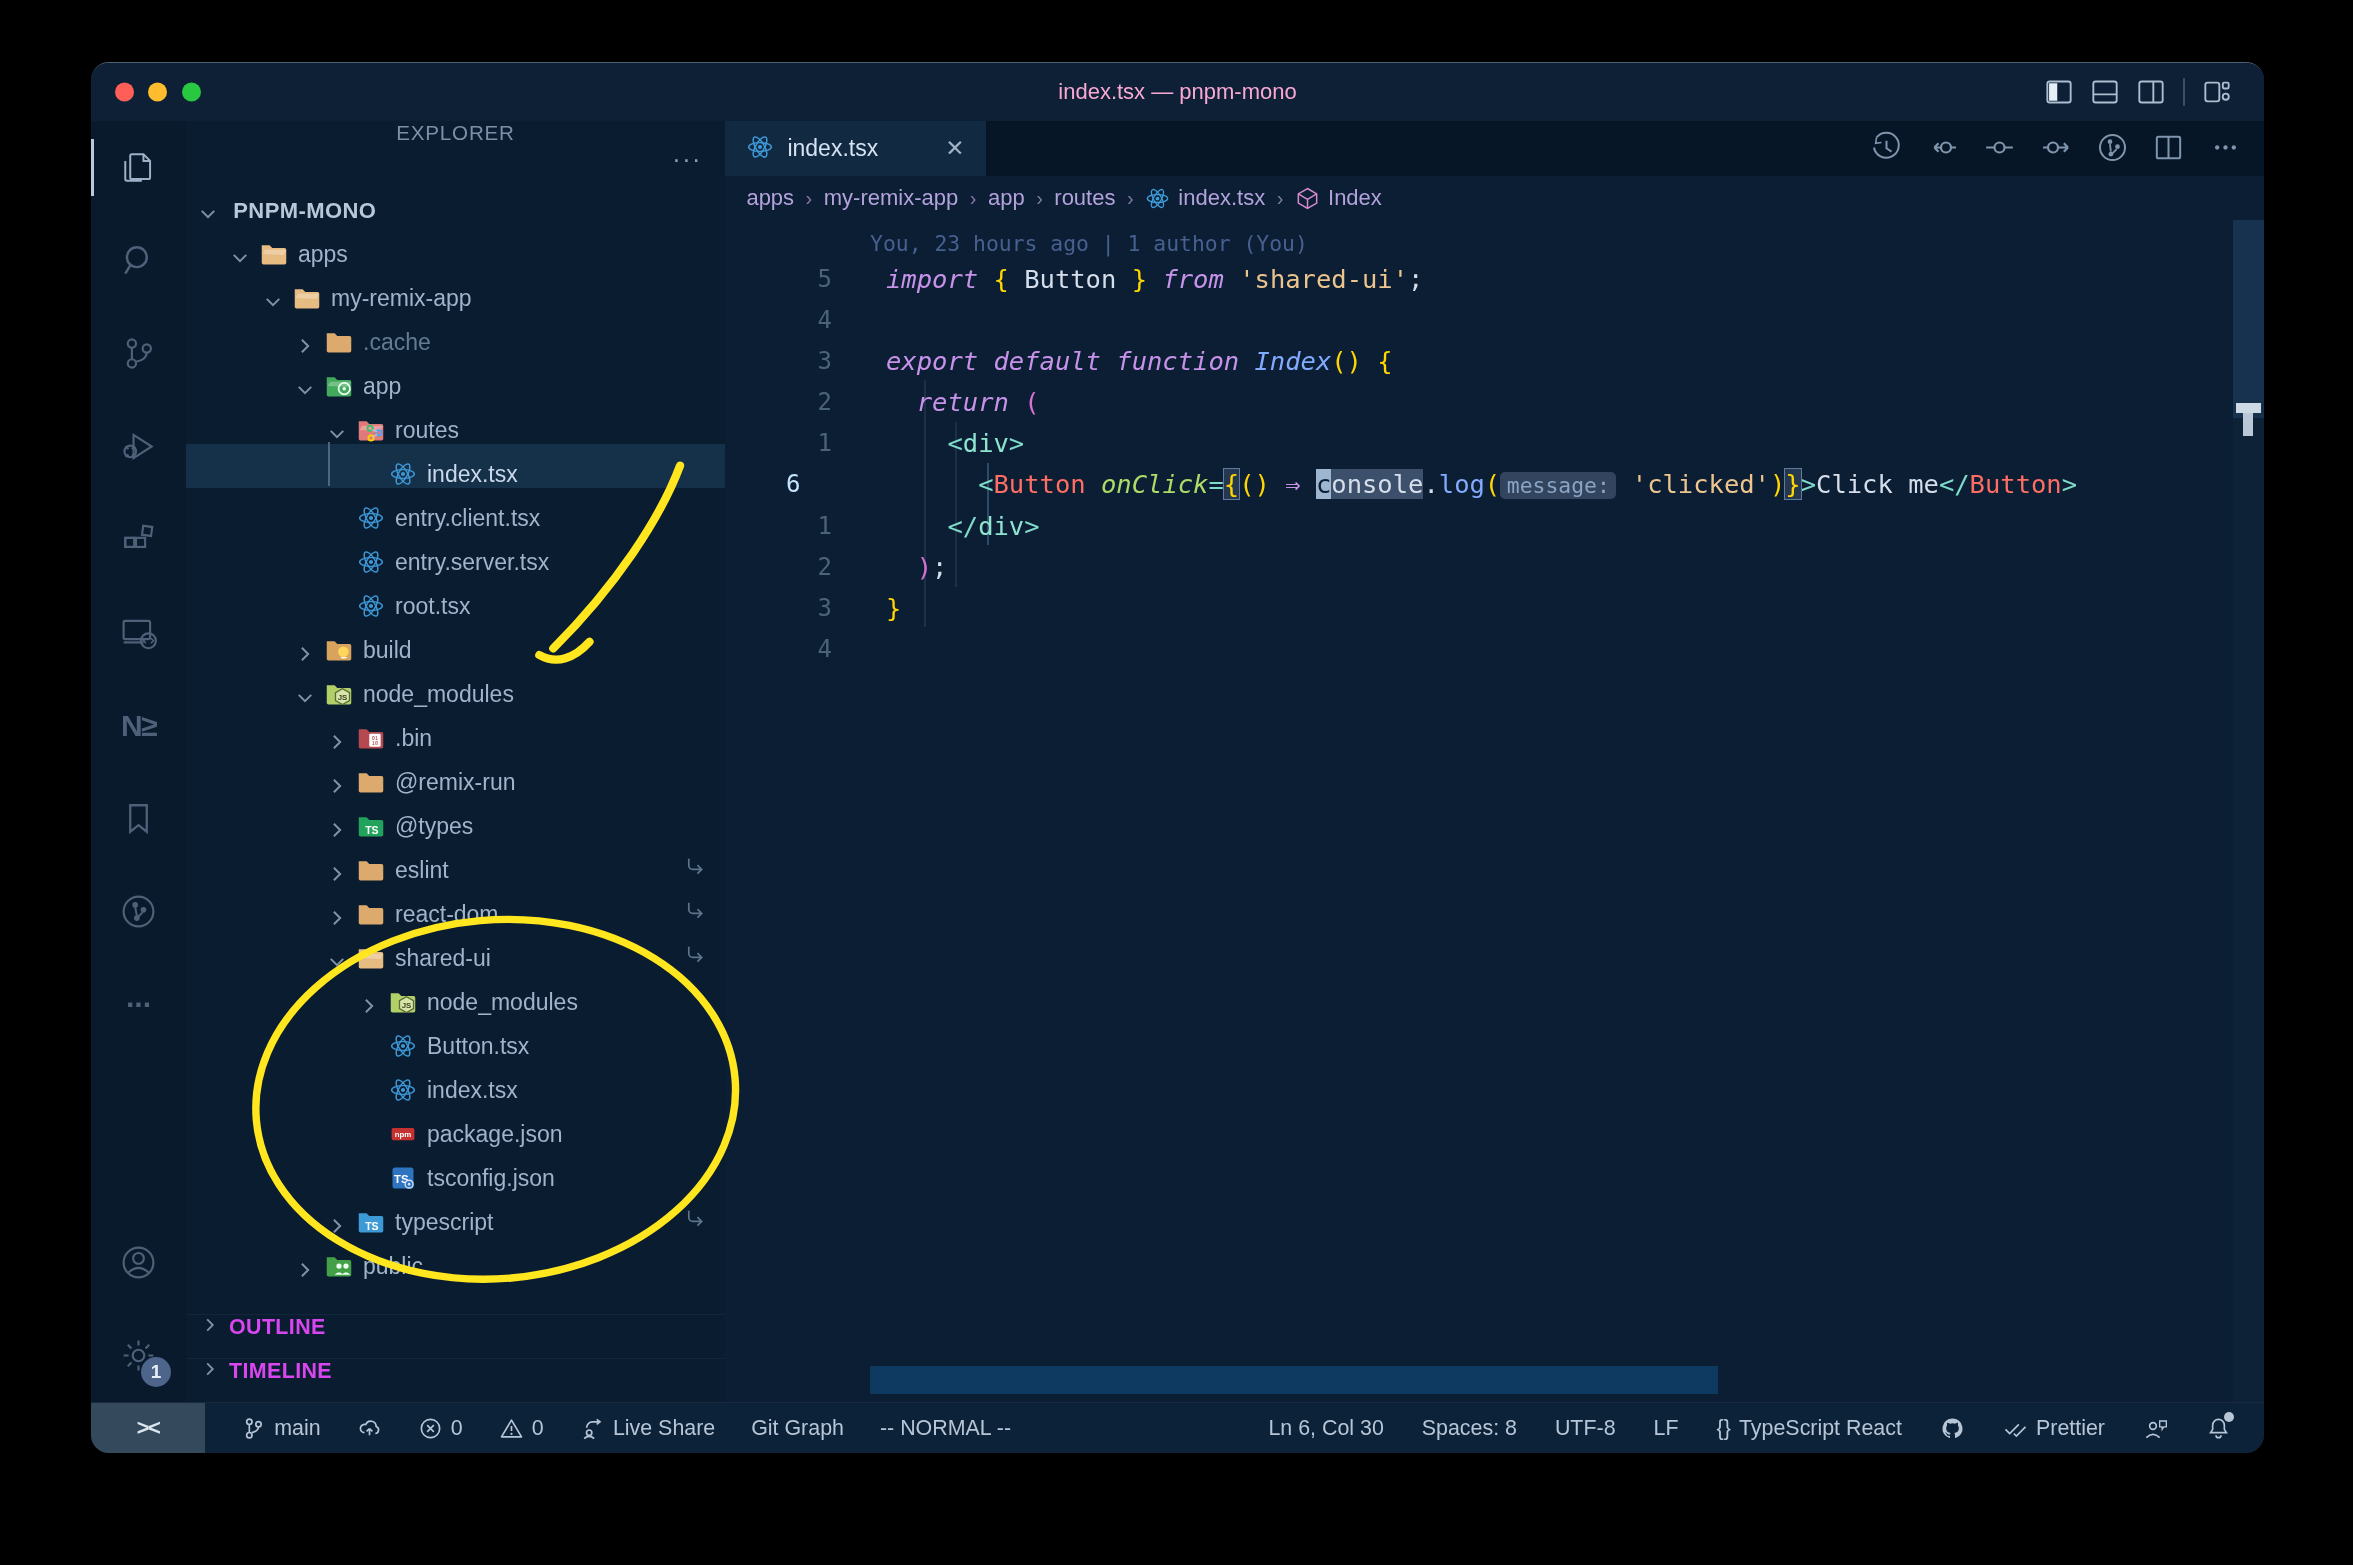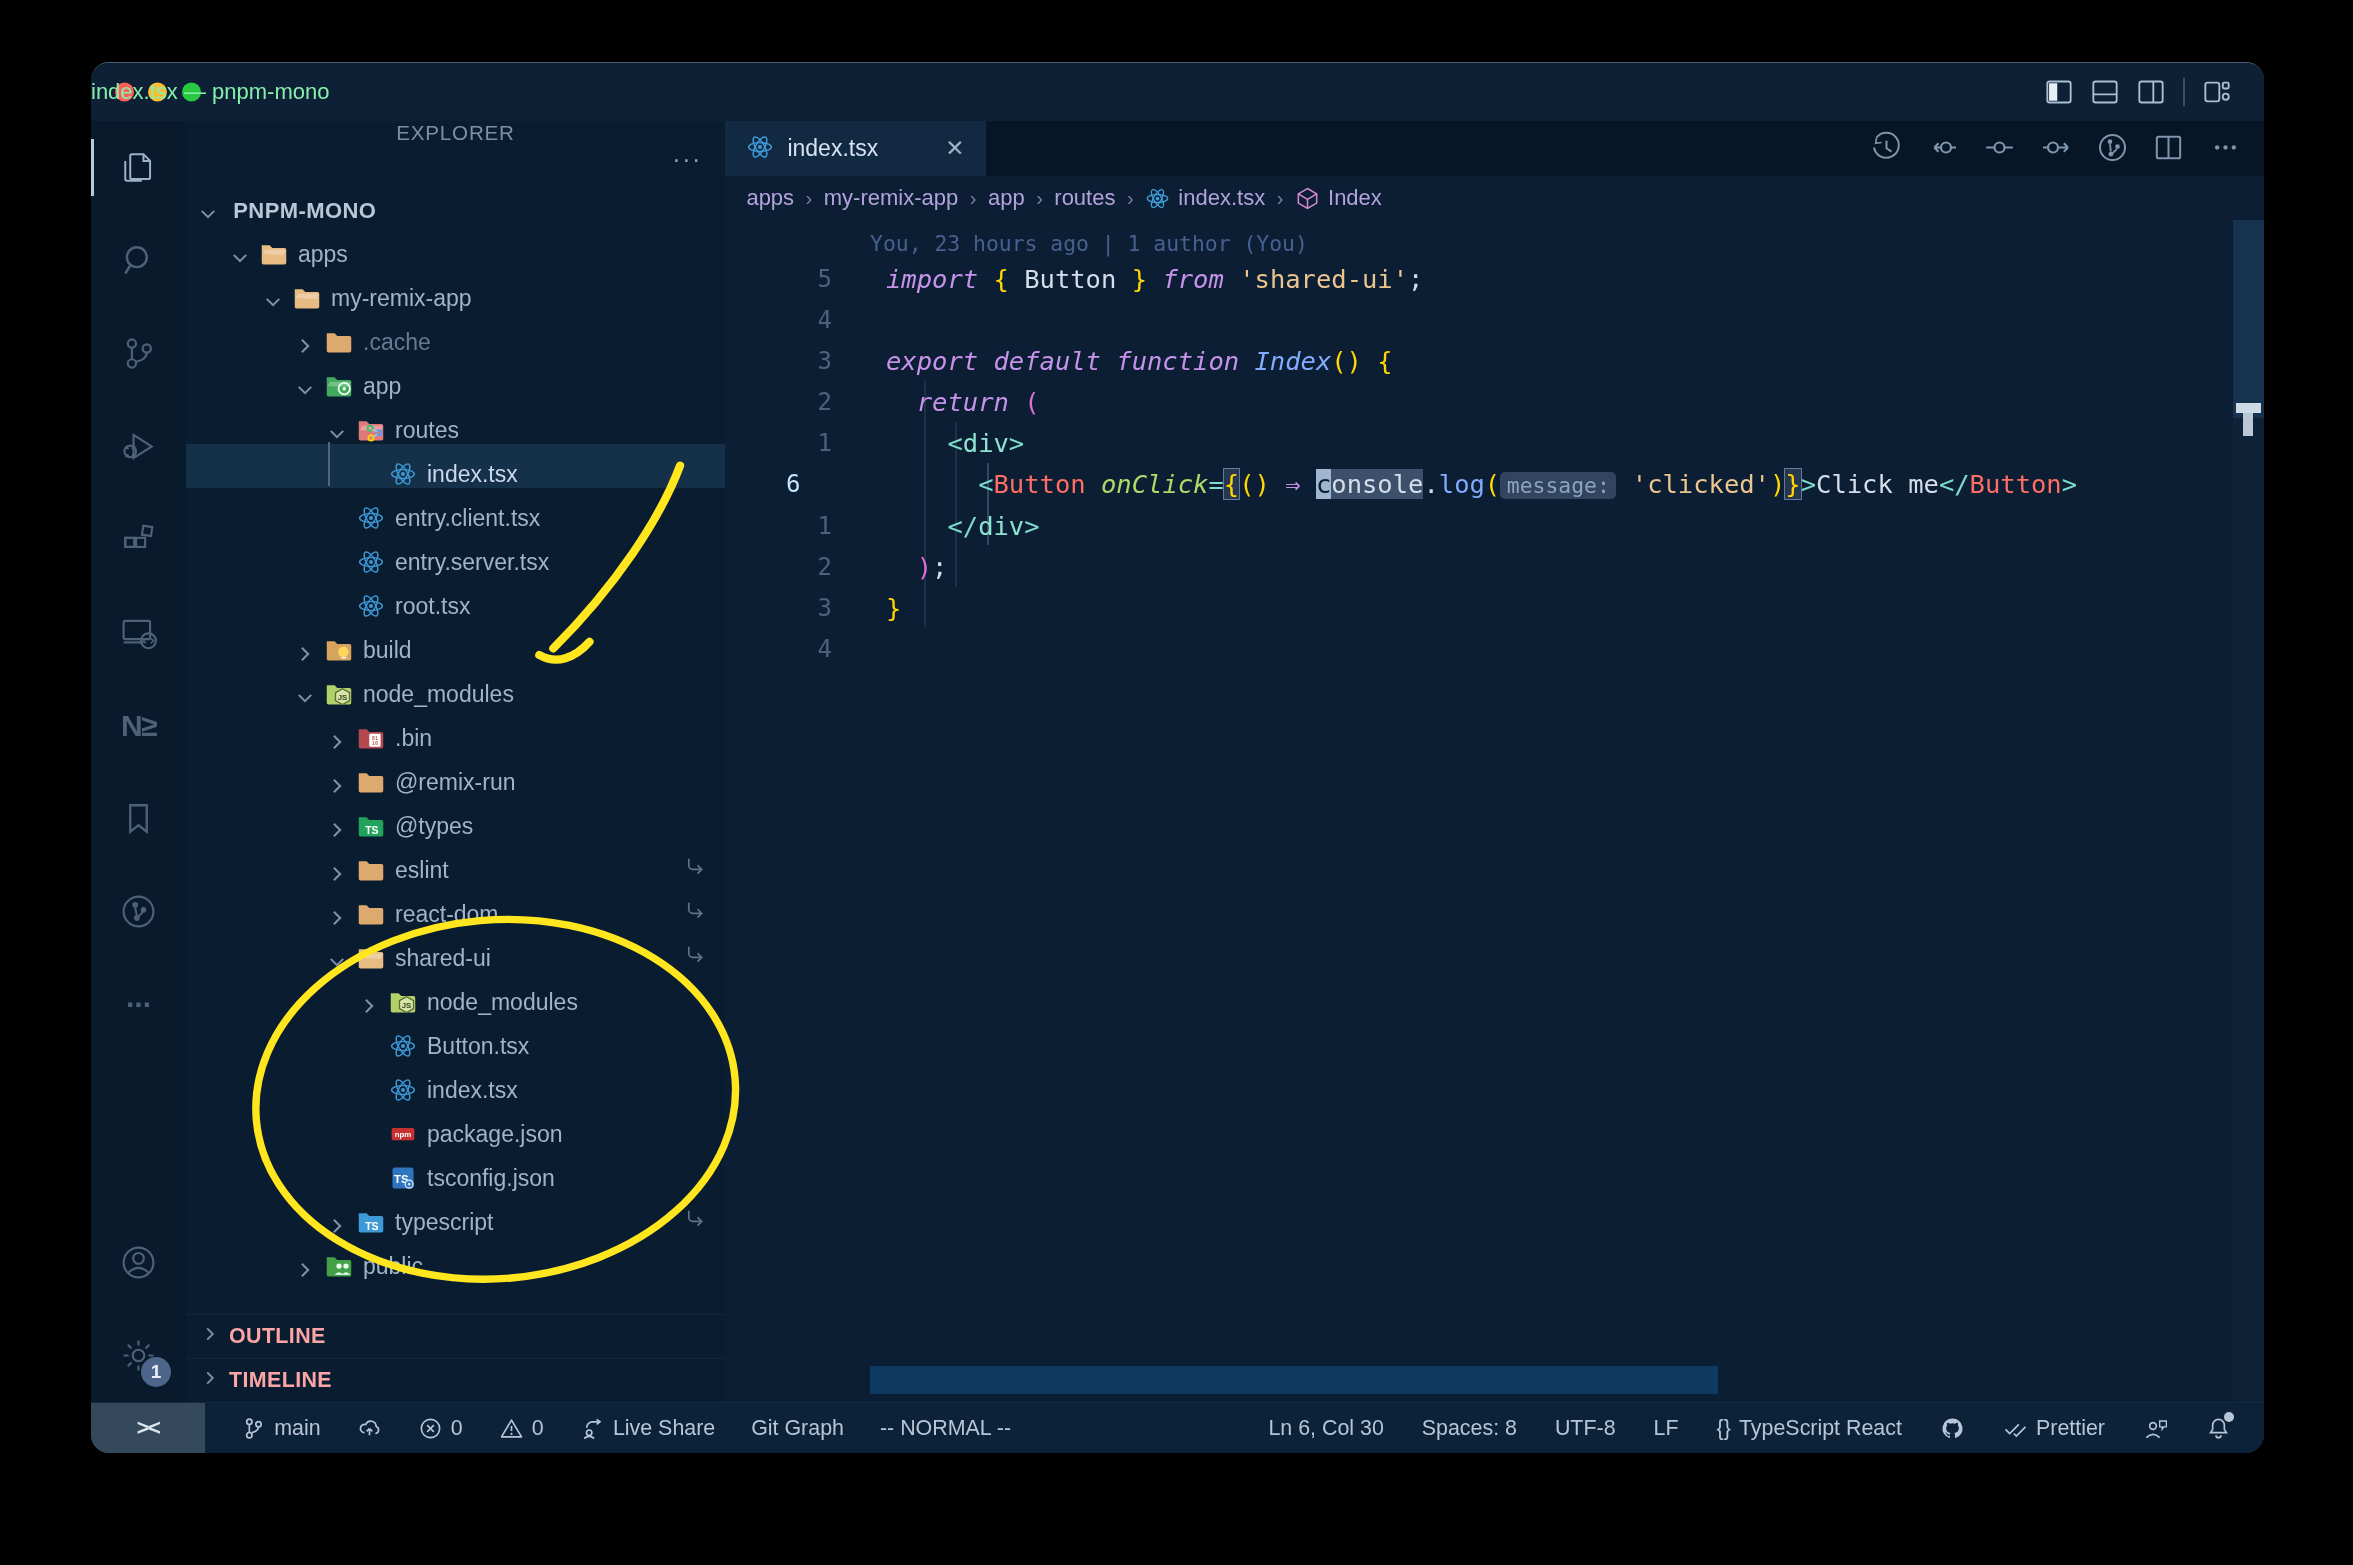--- a/index.html
+++ b/index.html
@@ -10,21 +10,21 @@
   .window { position:absolute; left:91px; top:62px; width:2173px; height:1391px;
     background:#0b1e33; border-radius:18px; overflow:hidden;
     border-top:1.6px solid rgba(160,175,195,.45);
     display:flex; flex-direction:column; }
 
   
   .titlebar { position:relative; height:58px; flex:0 0 58px; background:#0d2035; }
   .tl { position:absolute; top:29px; width:19px; height:19px; border-radius:50%; transform:translateY(-50%); }
   .tl.red{ left:24px; background:#ff5f57; } .tl.yel{ left:57px; background:#febc2e; } .tl.grn{ left:91px; background:#28c840; }
   .title { position:absolute; left:0; right:0; top:0; height:58px; line-height:58px;
-    text-align:left; color:#86efac; font-size:22px; }
+    text-align:center; color:#f9a8d4; font-size:22px; }
   .layout-icons { position:absolute; right:33px; top:0; height:58px; display:flex; align-items:center; gap:18px; color:#aebdd0; }
   .layout-icons svg { width:28px; height:28px; }
   .li-sep { width:1.6px; height:28px; background:#3c4c61; }
 
   
   .main { flex:1; display:flex; min-height:0; position:relative; }
 
   
   .activitybar { width:95px; flex:0 0 95px; background:#091a2c; display:flex; flex-direction:column; align-items:center; position:relative; }
   .ab-item { width:95px; height:93px; display:flex; align-items:center; justify-content:center;
@@ -50,21 +50,21 @@
   .row .ficon { width:33px; height:28px; flex:0 0 33px; display:flex; align-items:center; }
   .row .ficon svg { width:28px; height:28px; }
   .row .lbl { margin-left:5px; white-space:nowrap; }
   .row.dimmed .lbl { color:#647c93; }
   .row.selected .lbl { color:#c9d8ea; }
   .row .symlink { position:absolute; right:18px; color:#5d7389; }
   .row .symlink svg { width:23px; height:23px; }
   .root-lbl { font-weight:bold; color:#b9c8d9; font-size:22px; letter-spacing:0.4px; }
   .tree-guide { position:absolute; width:1.6px; background:#4f667e; left:142px; }
   .sb-section { position:absolute; left:0; right:0; height:44px; border-top:1.6px solid #13263c;
-    display:flex; align-items:center; padding-left:15px; color:#fca5a5; font-weight:bold; font-size:21.4px; letter-spacing:0.4px; }
+    display:flex; padding-left:15px; color:#d946ef; font-weight:bold; font-size:21.4px; letter-spacing:0.4px; }
   .sb-section .chev { width:28px; color:#7e93a9; } .sb-section .chev svg{ width:18px; height:18px; }
 
   
   .editor { flex:1; display:flex; flex-direction:column; min-width:0; position:relative; background:#0b1e33; }
   .tabbar { height:55px; flex:0 0 55px; background:#071626; display:flex; align-items:stretch; position:relative; }
   .tab { width:261px; background:#122942; display:flex; align-items:center; padding:0 21.4px; gap:13px; }
   .tab .ricon svg{ width:28px; height:28px; }
   .tab .tab-label { color:#d5e2f2; font-size:23px; }
   .tab .close { margin-left:auto; color:#9fb2c6; font-size:23px; }
   .etoolbar { position:absolute; right:21.4px; top:0; height:55px; display:flex; align-items:center; gap:21.4px; color:#7f95ad; }

